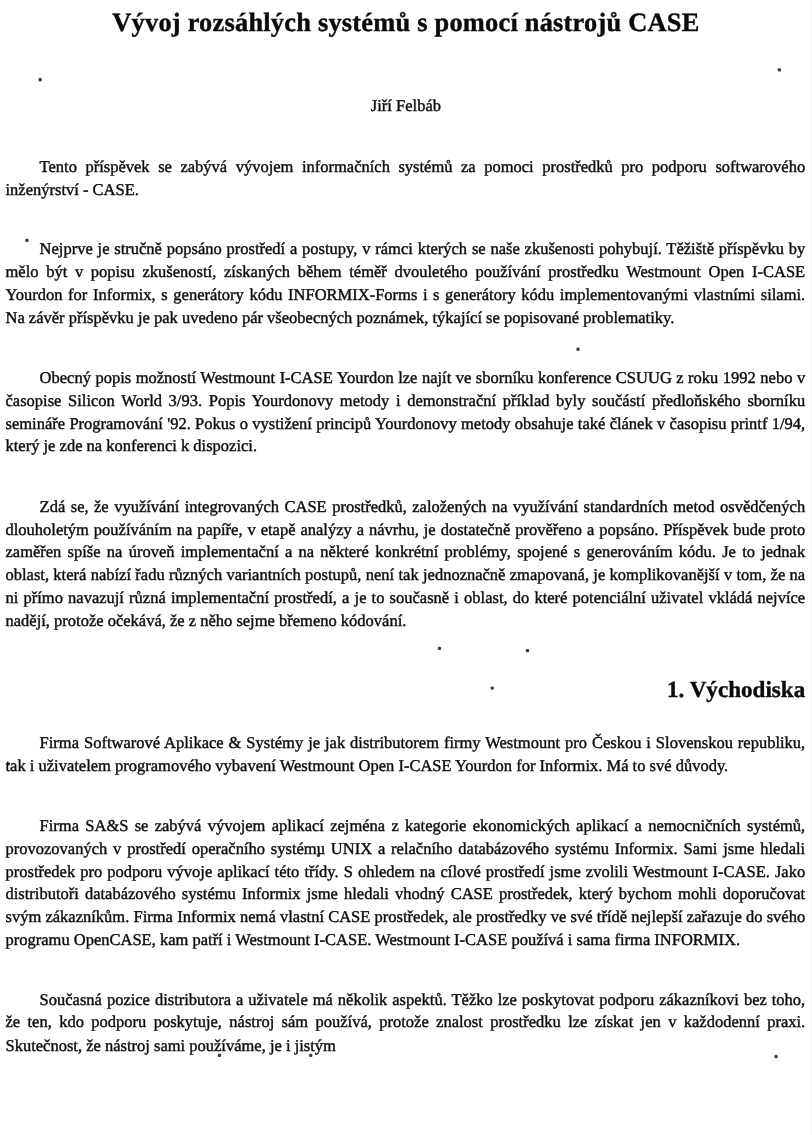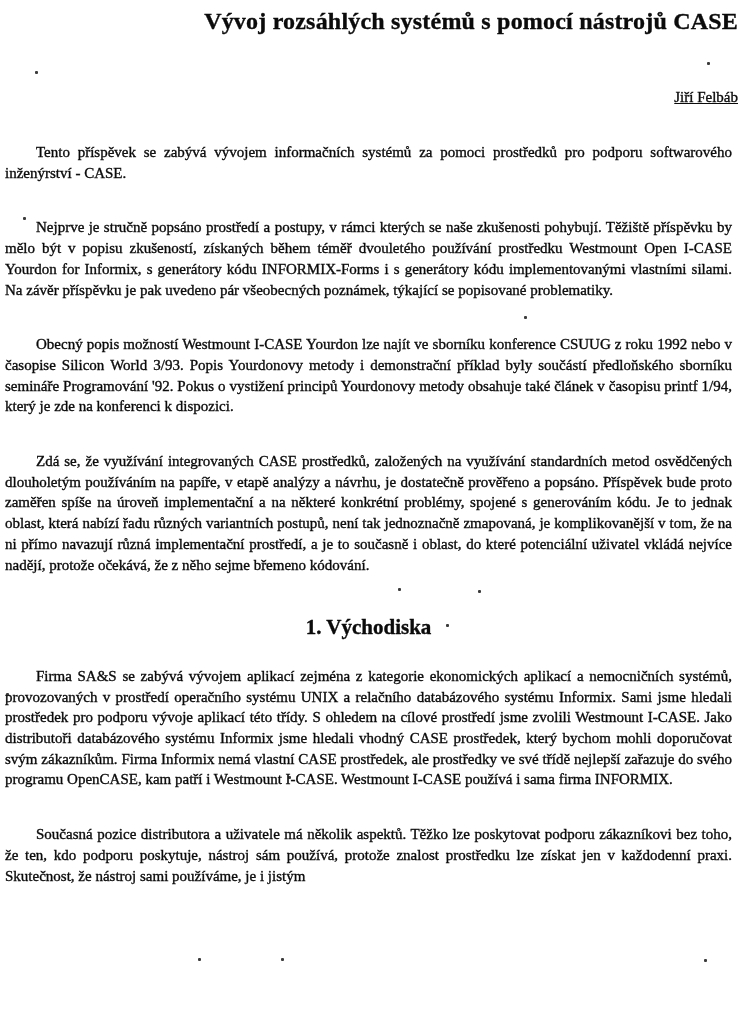--- a/index.html
+++ b/index.html
@@ -14,49 +14,48 @@
     margin: 0 auto;
     background: #ffffff;
     overflow: hidden;
     font-family: "Liberation Serif", "DejaVu Serif", serif;
     color: #0b0b0b;
     -webkit-text-stroke: 0.35px #0b0b0b;
   }
   .doc-title {
     margin: 0;
     padding-top: 8px;
-    text-align: right;
+    text-align: center;
     font-size: 24px;
     font-weight: bold;
     letter-spacing: 0.2px;
   }
   .doc-author {
     margin-top: 54px;
-    text-align: right;
+    text-align: center;
     font-size: 15px;
-    text-decoration: underline;
   }
   .content {
     margin: 36px 6px 0 5px;
     font-size: 15px;
     line-height: 20.7px;
     text-align: justify;
   }
   .content p {
     margin: 34px 0 0 0;
     text-indent: 31px;
   }
   .content p.first {
     margin-top: 0;
   }
   .section-heading {
     margin: 42px 0 0 0;
     font-size: 21px;
     font-weight: bold;
-    text-align: center;
+    text-align: right;
     text-indent: 0;
   }
   .section .content-inner p:first-of-type {
     margin-top: 28px;
   }
   .speck {
     position: absolute;
     width: 3px;
     height: 3px;
     background: #1a1a1a;
@@ -81,20 +80,21 @@
 
     <p>Obecný popis možností Westmount I-CASE Yourdon lze najít ve sborníku konference CSUUG z roku 1992 nebo v časopise Silicon World 3/93. Popis Yourdonovy metody i demonstrační příklad byly součástí předloňského sborníku semináře Programování '92. Pokus o vystižení principů Yourdonovy metody obsahuje také článek v časopisu printf 1/94, který je zde na konferenci k dispozici.</p>
 
     <p>Zdá se, že využívání integrovaných CASE prostředků, založených na využívání standardních metod osvědčených dlouholetým používáním na papíře, v etapě analýzy a návrhu, je dostatečně prověřeno a popsáno. Příspěvek bude proto zaměřen spíše na úroveň implementační a na některé konkrétní problémy, spojené s generováním kódu. Je to jednak oblast, která nabízí řadu různých variantních postupů, není tak jednoznačně zmapovaná, je komplikovanější v tom, že na ni přímo navazují různá implementační prostředí, a je to současně i oblast, do které potenciální uživatel vkládá nejvíce nadějí, protože očekává, že z něho sejme břemeno kódování.</p>
 
     <div class="section">
 
       <h2 class="section-heading">1. Východiska</h2>
 
       <div class="content-inner">
+        <p>Firma Softwarové Aplikace &amp; Systémy je jak distributorem firmy Westmount pro Českou i Slovenskou republiku, tak i uživatelem programového vybavení Westmount Open I-CASE Yourdon for Informix. Má to své důvody.</p>
 
         <p>Firma SA&amp;S se zabývá vývojem aplikací zejména z kategorie ekonomických aplikací a nemocničních systémů, provozovaných v prostředí operačního systému UNIX a relačního databázového systému Informix. Sami jsme hledali prostředek pro podporu vývoje aplikací této třídy. S ohledem na cílové prostředí jsme zvolili Westmount I-CASE. Jako distributoři databázového systému Informix jsme hledali vhodný CASE prostředek, který bychom mohli doporučovat svým zákazníkům. Firma Informix nemá vlastní CASE prostředek, ale prostředky ve své třídě nejlepší zařazuje do svého programu OpenCASE, kam patří i Westmount I-CASE. Westmount I-CASE používá i sama firma INFORMIX.</p>
 
         <p>Současná pozice distributora a uživatele má několik aspektů. Těžko lze poskytovat podporu zákazníkovi bez toho, že ten, kdo podporu poskytuje, nástroj sám používá, protože znalost prostředku lze získat jen v každodenní praxi. Skutečnost, že nástroj sami používáme, je i jistým</p>
       </div>
 
     </div>
 
   </div>
 

